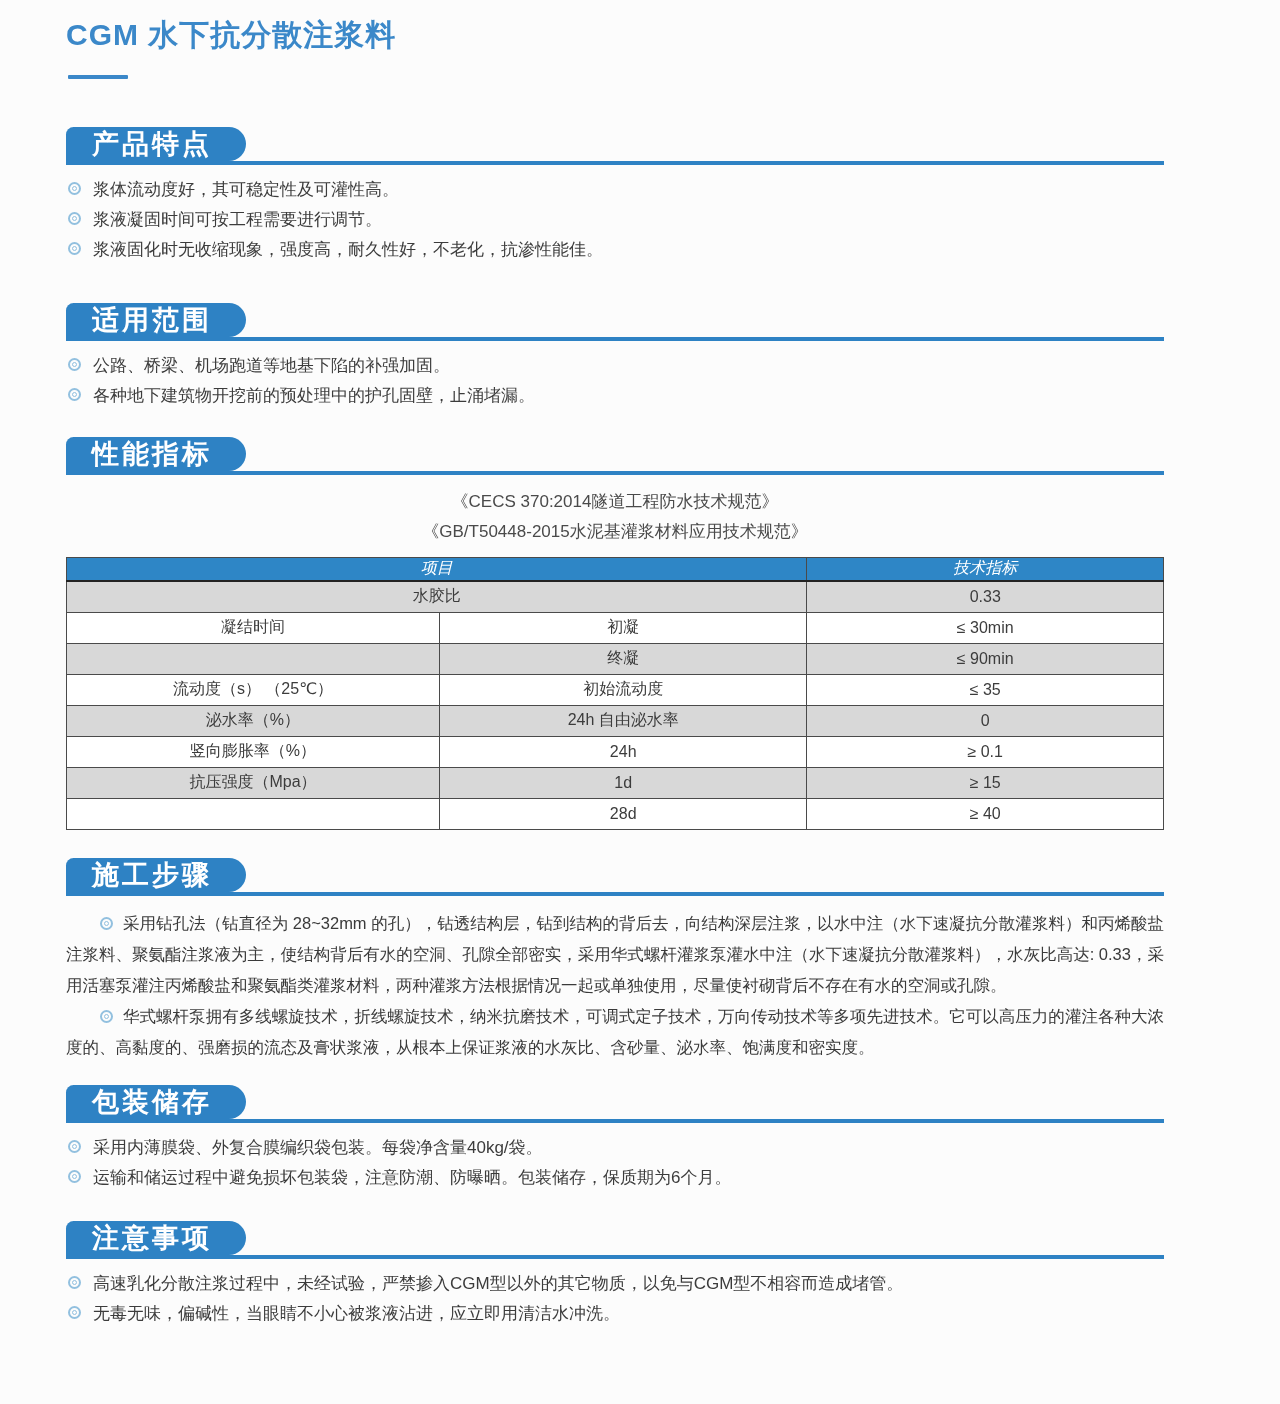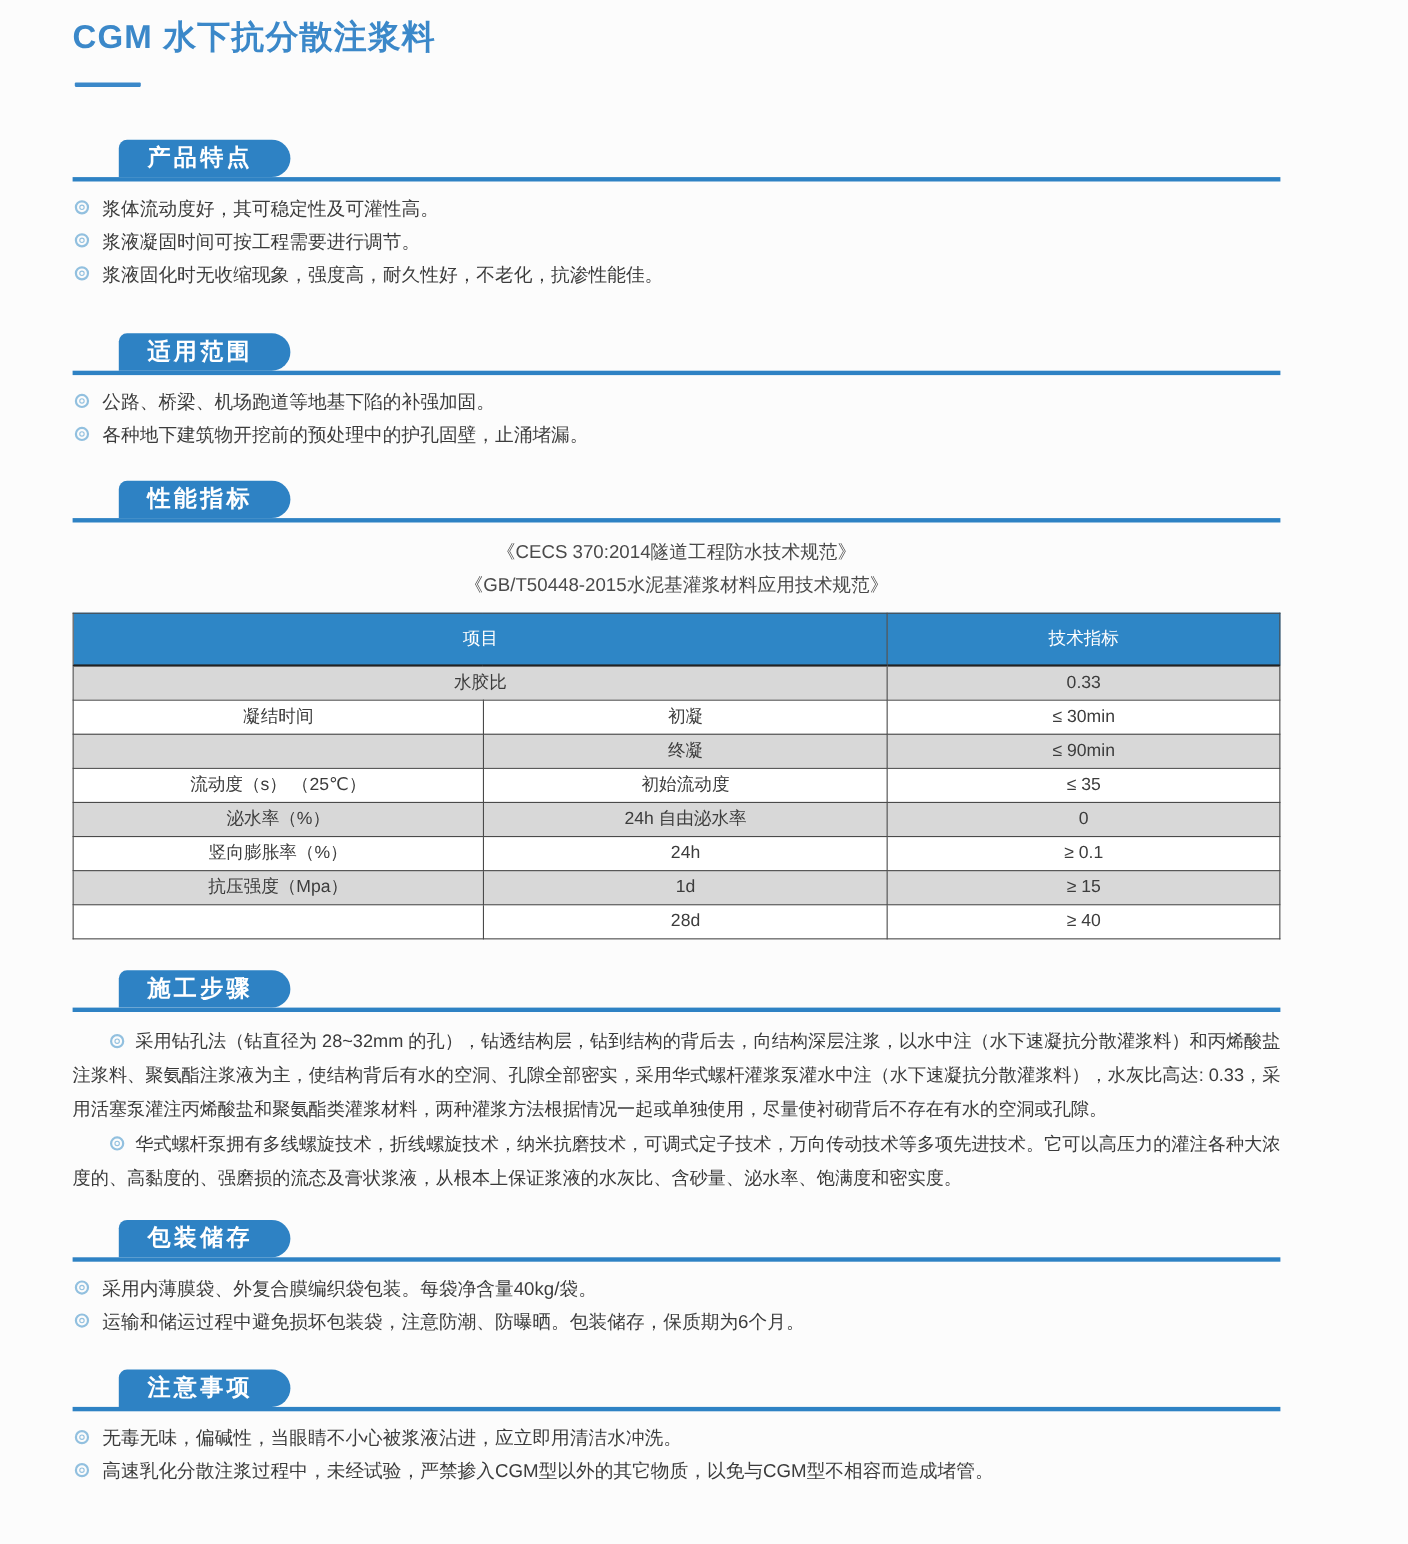--- a/index.html
+++ b/index.html
@@ -38,28 +38,27 @@
   .sec-scope{margin-top:38px;}
   .sec-performance{margin-top:26px;}
   .sec-construction{margin-top:28px;}
   .sec-packaging{margin-top:22px;}
   .sec-precautions{margin-top:28px;}
   .tabrow{border-bottom:4px solid var(--accent-blue);}
   .tab{
     display:inline-block;
     background:var(--accent-blue);
     color:#fff;
-    font-size:21px;
+    font-size:27px;
     font-weight:bold;
     letter-spacing:3px;
     height:34px;line-height:34px;
     padding:0 34px 0 26px;
     border-radius:8px 18px 18px 0;
     vertical-align:bottom;
-    margin-left:42px;
   }
   
   .bullets{margin-top:10px;}
   .bullet-item{
     display:flex;
     align-items:flex-start;
     gap:12px;
     line-height:30px;
     font-size:17px;
     padding-left:2px;
@@ -99,22 +98,23 @@
   .spec-table th,.spec-table td{
     border:1.5px solid var(--border-dark);
     text-align:center;
     height:31px;
     padding:0 4px;
     font-weight:normal;
   }
   .spec-table thead th{
     background:var(--table-header-blue);
     color:#fff;
-    height:48px;
+    height:24px;
     border-bottom:2px solid #222;
+    font-style:italic;
   }
   .spec-table tr.shaded td{background:var(--shaded-row-gray);}
   .spec-table tr:not(.shaded) td{background:#fff;}
   
   .paras{margin-top:12px;}
   .para{
     font-size:16.5px;
     line-height:31px;
     text-align:justify;
     text-indent:34px;
@@ -260,20 +260,20 @@
     </div>
 </section>
 
 <section class="sec-precautions">
   <div class="tabrow">
     <div class="tab">注意事项</div>
   </div>
   <div class="bullets">
       <div class="bullet-item">
         <span class="ring"></span>
+        <span>高速乳化分散注浆过程中，未经试验，严禁掺入CGM型以外的其它物质，以免与CGM型不相容而造成堵管。</span>
+      </div>
+      <div class="bullet-item">
+        <span class="ring"></span>
         <span>无毒无味，偏碱性，当眼睛不小心被浆液沾进，应立即用清洁水冲洗。</span>
       </div>
-      <div class="bullet-item">
-        <span class="ring"></span>
-        <span>高速乳化分散注浆过程中，未经试验，严禁掺入CGM型以外的其它物质，以免与CGM型不相容而造成堵管。</span>
-      </div>
     </div>
 </section>
 
 </body></html>

